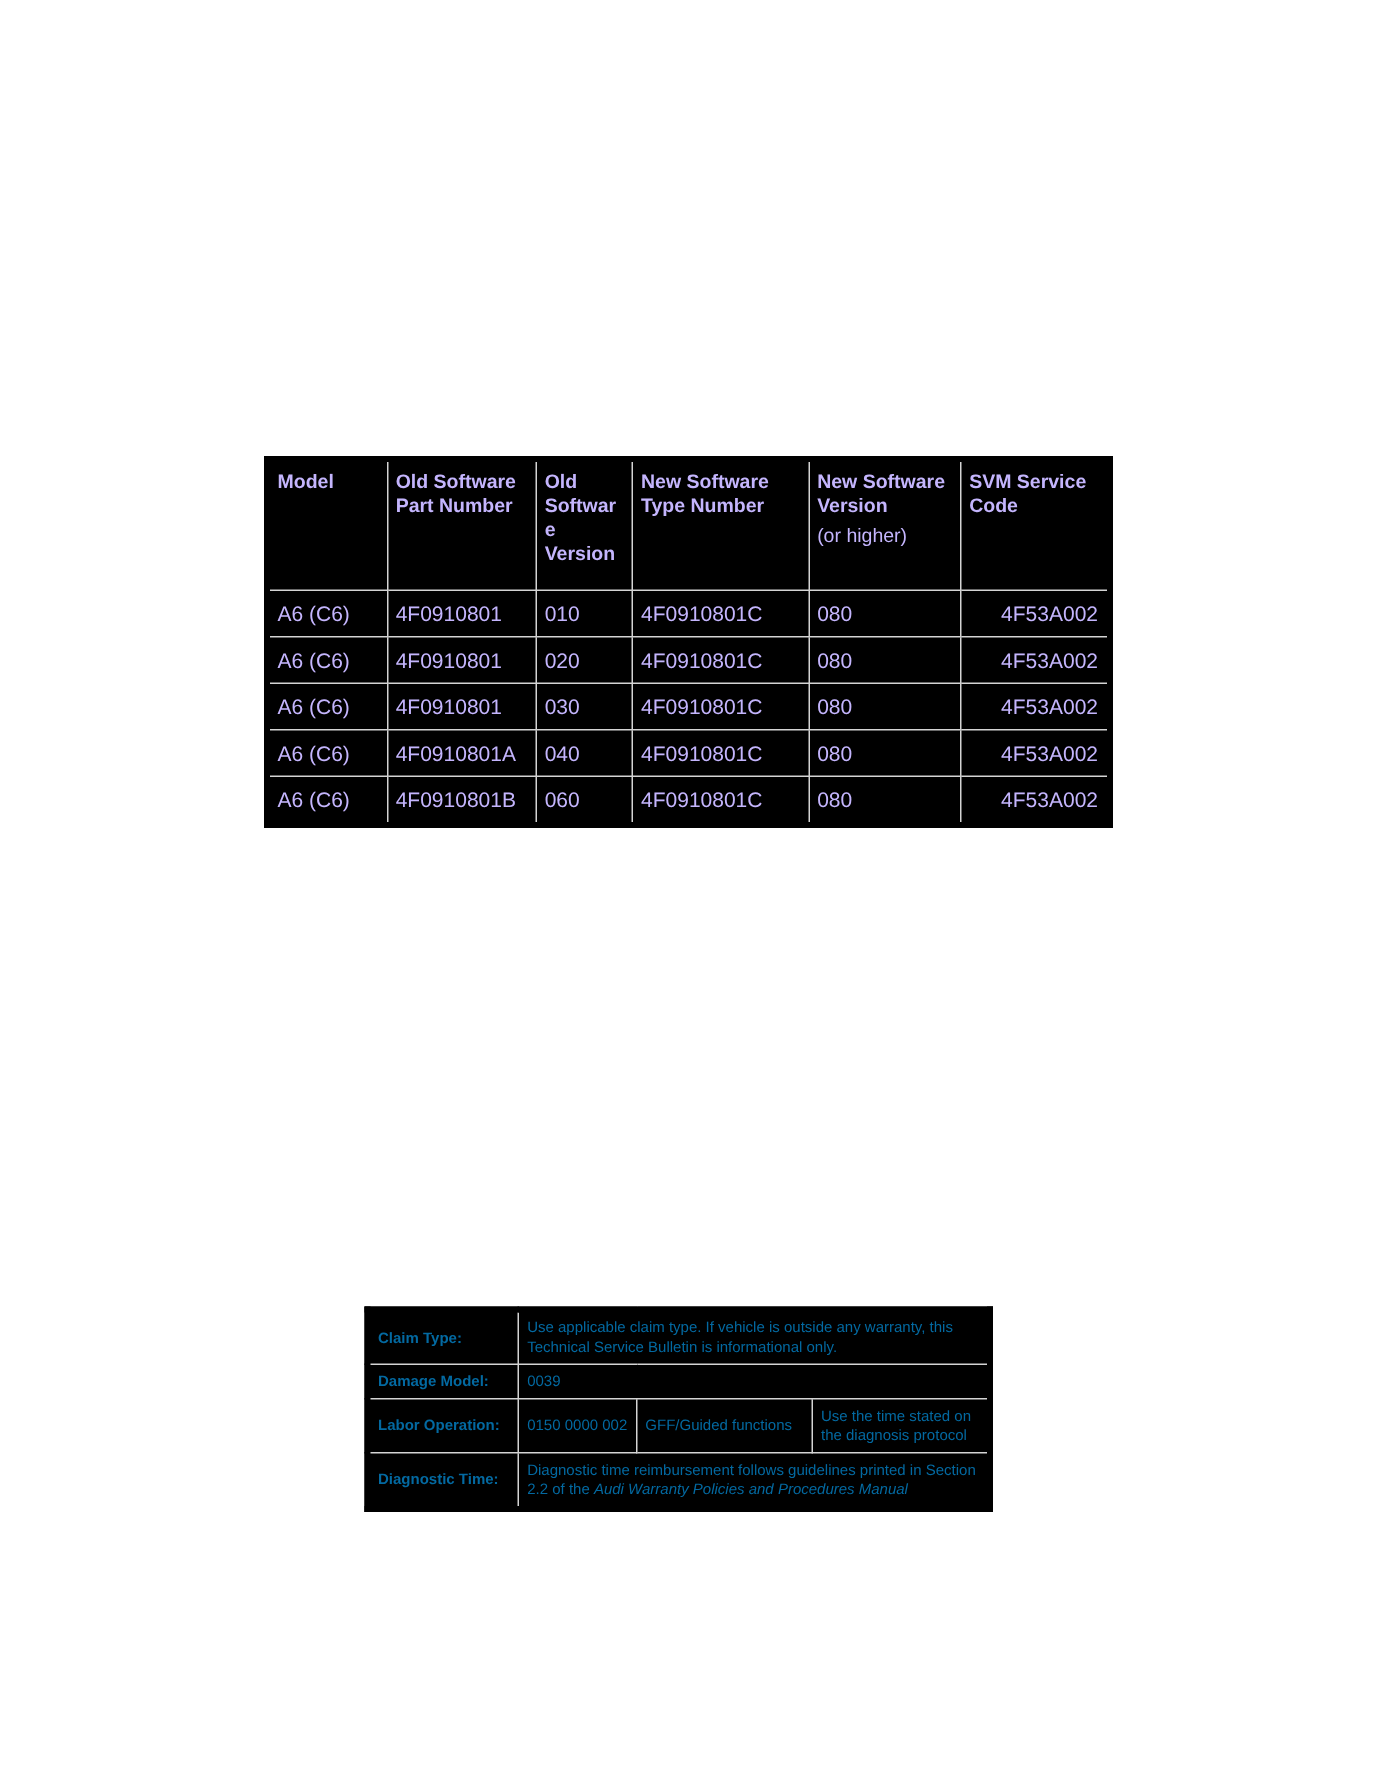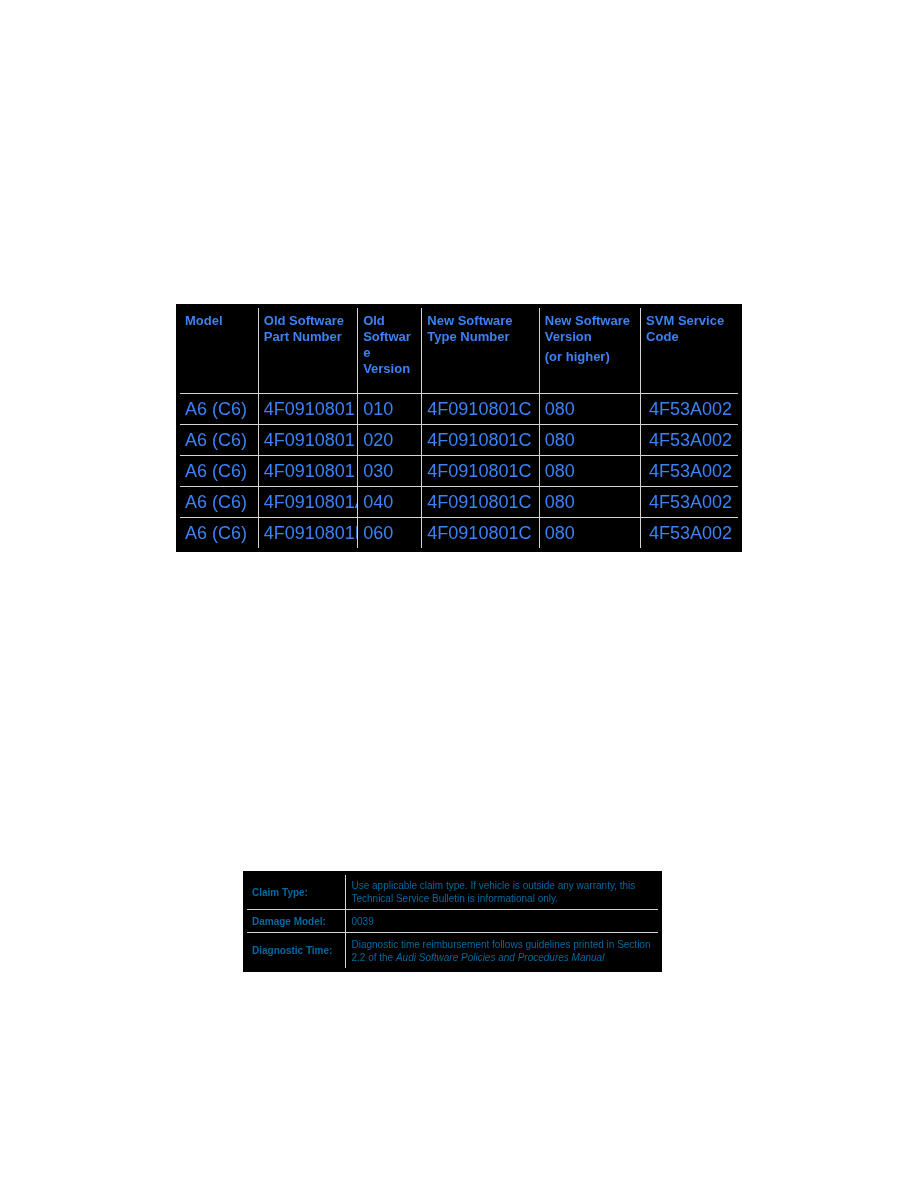--- a/index.html
+++ b/index.html
@@ -14,44 +14,44 @@
 
   
   table.sw-table {
     position: absolute;
     left: 176px;
     top: 304px;
     width: 566px;
     border-collapse: collapse;
     table-layout: fixed;
     background: #000000;
-    color: #3b82f6;
+    color: #c4b5fd;
     border: 4px solid #000000;
   }
   table.sw-table th, table.sw-table td {
     border: 1px solid #d4d4d4;
     overflow: hidden;
   }
   table.sw-table th {
     text-align: left;
     vertical-align: top;
     font-size: 13px;
     line-height: 16px;
     font-weight: bold;
     padding: 5px 6px 4px 5px;
     height: 76px;
     overflow-wrap: break-word;
   }
   table.sw-table th .hdr-note {
     display: block;
-    font-weight: bold;
+    font-weight: normal;
     margin-top: 4px;
   }
   table.sw-table td {
-    font-size: 18px;
+    font-size: 14px;
     line-height: 15px;
     font-weight: normal;
     vertical-align: middle;
     padding: 2px 6px 2px 5px;
     height: 26px;
     white-space: nowrap;
   }
   table.sw-table td.center { text-align: right; }
 
   
@@ -163,22 +163,28 @@
     </colgroup>
     <tbody>
       <tr class="row-claim-type">
         <td class="lbl">Claim Type:</td>
         <td colspan="3">Use applicable claim type. If vehicle is outside any warranty, this Technical Service Bulletin is informational only.</td>
       </tr>
       <tr class="row-damage-code">
         <td class="lbl">Damage Model:</td>
         <td colspan="3">0039</td>
       </tr>
+      <tr class="row-labor-operation">
+        <td class="lbl">Labor Operation:</td>
+        <td>0150 0000 002</td>
+        <td>GFF/Guided functions</td>
+        <td>Use the time stated on the diagnosis protocol</td>
+      </tr>
       <tr class="row-diagnostic-time">
         <td class="lbl">Diagnostic Time:</td>
         <td colspan="3">
-          <span>Diagnostic time reimbursement follows guidelines printed in Section 2.2 of the </span><span class="italic">Audi Software Policies and Procedures Manual</span>
+          <span>Diagnostic time reimbursement follows guidelines printed in Section 2.2 of the </span><span class="italic">Audi Warranty Policies and Procedures Manual</span>
         </td>
       </tr>
     </tbody>
   </table>
 
 </div>
 
 </body></html>

